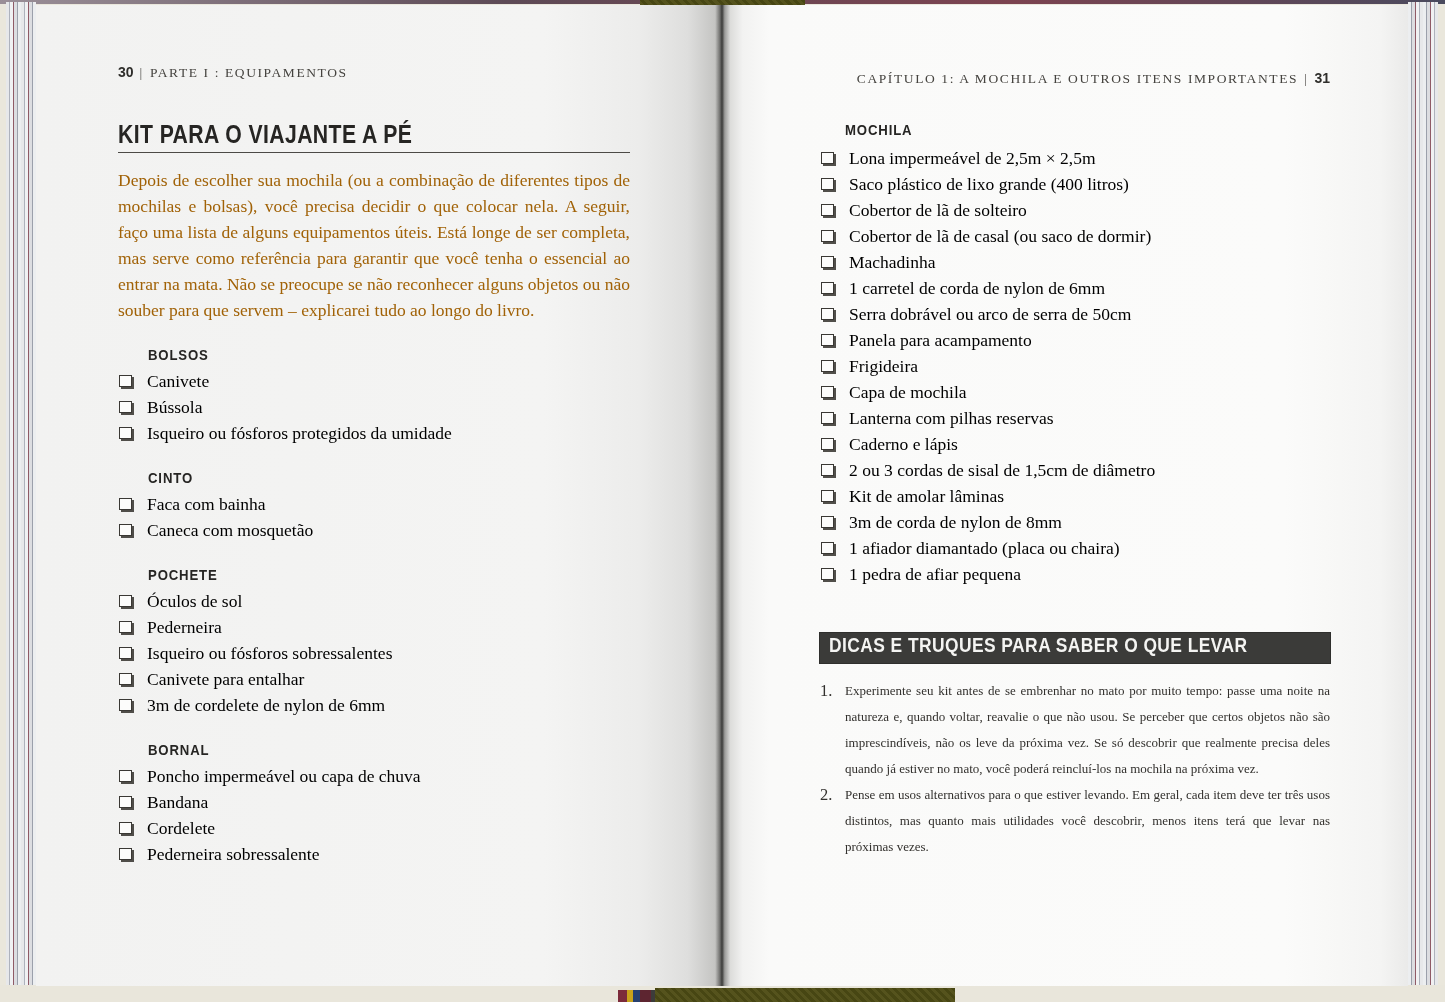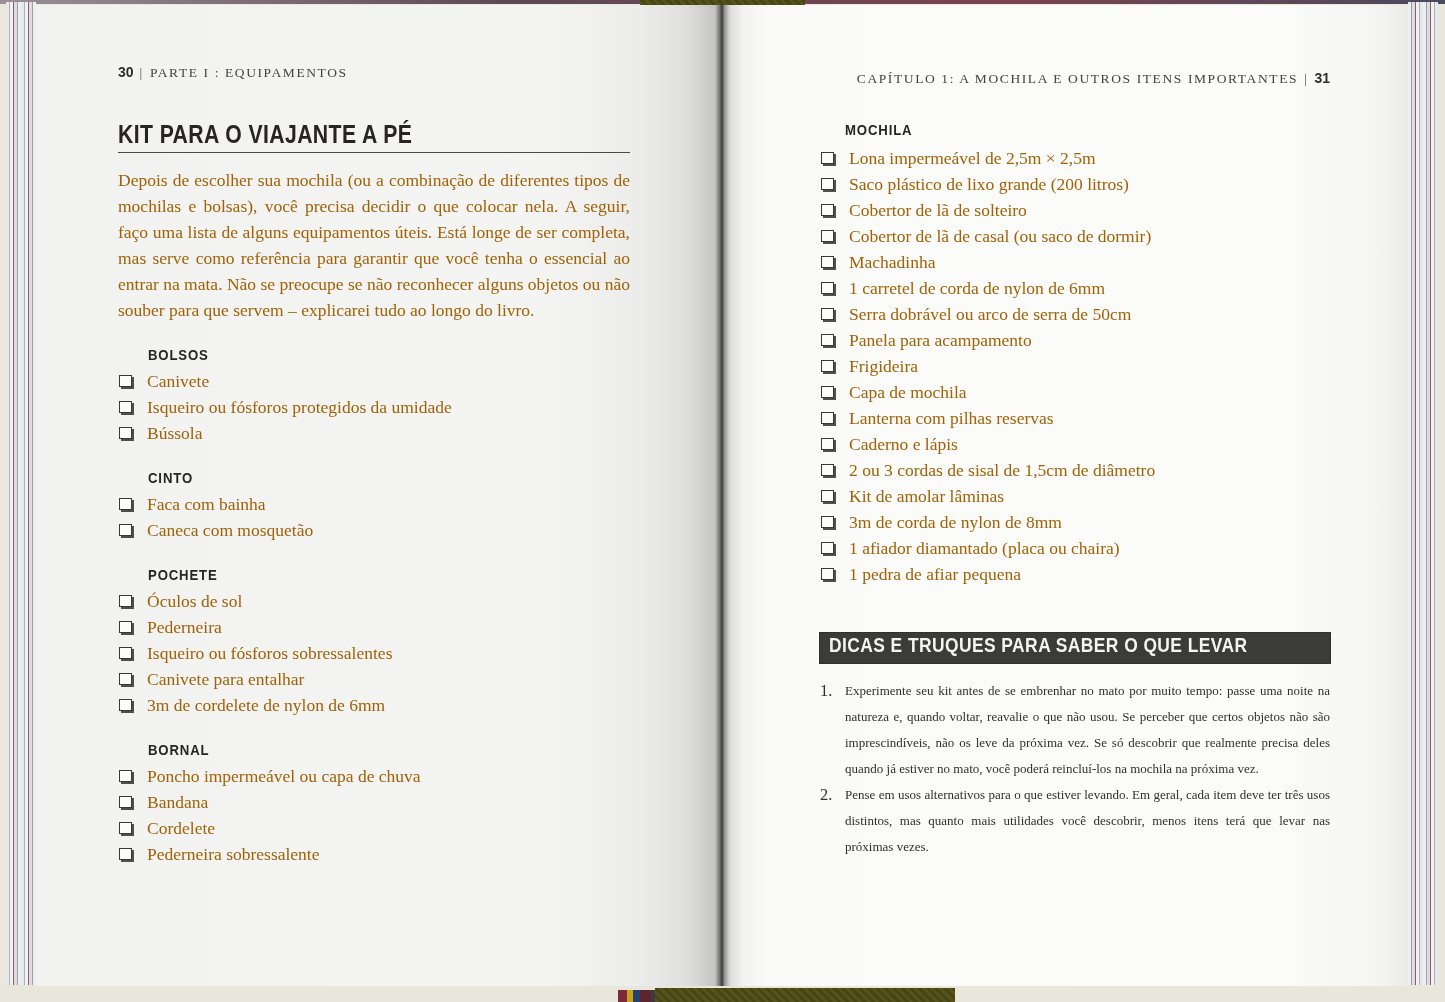--- a/index.html
+++ b/index.html
@@ -37,21 +37,21 @@
   
   .col-left{position:absolute;left:118px;top:40px;width:512px;}
   .col-right{position:absolute;left:820px;top:46px;width:510px;}
 
   .title-block{margin-top:38px;padding-bottom:2px;border-bottom:1.6px solid #4c4a46;}
   .title-block .cond{font-size:26.5px;}
   .intro{margin:14px 0 0 0;font-size:17.5px;line-height:26px;text-align:justify;color:#a16207;}
 
   .sec-head{margin:23px 0 4px 30px;}
   .sec-head .cond{font-size:15.5px;letter-spacing:1px;transform:scaleX(0.85);}
-  .chk-row{display:flex;align-items:flex-start;line-height:26px;font-size:17.5px;color:#a16207;}
+  .chk-row{display:flex;align-items:flex-start;line-height:26px;font-size:17.5px;color:#000000;}
   .cbx{flex:none;width:11px;height:10px;border:1.6px solid #3a3834;
        box-shadow:2px 2px 0 rgba(50,48,44,.85);background:#fcfcfb;margin:7px 15px 0 1px;}
 
   .mochila-head{margin:34px 0 6px 25px;}
   .mochila-head .cond{font-size:15.5px;letter-spacing:1px;transform:scaleX(0.85);}
   .col-right .runhead{display:block;text-align:right;}
 
   .banner{margin-top:46px;height:30px;background:#3b3b39;outline:1px solid #2f2f2d;
           display:flex;align-items:flex-start;padding-left:9px;box-sizing:border-box;}
   .banner .cond{color:#f4f4f2;font-size:20.5px;transform:scaleX(0.85);letter-spacing:.5px;}
@@ -90,25 +90,25 @@
     <p class="intro">Depois de escolher sua mochila (ou a combinação de diferentes tipos de mochilas e bolsas), você precisa decidir o que colocar nela. A seguir, faço uma lista de alguns equipamentos úteis. Está longe de ser completa, mas serve como referência para garantir que você tenha o essencial ao entrar na mata. Não se preocupe se não reconhecer alguns objetos ou não souber para que servem – explicarei tudo ao longo do livro.</p>
 
     <div id="left-sections">
         <div class="sec-head"><span class="cond">BOLSOS</span></div>
         <div class="chk-row">
           <span class="cbx"></span>
           <span>Canivete</span>
         </div>
         <div class="chk-row">
           <span class="cbx"></span>
+          <span>Bússola</span>
+        </div>
+        <div class="chk-row">
+          <span class="cbx"></span>
           <span>Isqueiro ou fósforos protegidos da umidade</span>
-        </div>
-        <div class="chk-row">
-          <span class="cbx"></span>
-          <span>Bússola</span>
         </div>
         <div class="sec-head"><span class="cond">CINTO</span></div>
         <div class="chk-row">
           <span class="cbx"></span>
           <span>Faca com bainha</span>
         </div>
         <div class="chk-row">
           <span class="cbx"></span>
           <span>Caneca com mosquetão</span>
         </div>
@@ -161,21 +161,21 @@
     <div class="mochila-head">
       <span class="cond">MOCHILA</span>
     </div>
     <div id="mochila-list">
         <div class="chk-row">
           <span class="cbx"></span>
           <span>Lona impermeável de 2,5m × 2,5m</span>
         </div>
         <div class="chk-row">
           <span class="cbx"></span>
-          <span>Saco plástico de lixo grande (200 litros)</span>
+          <span>Saco plástico de lixo grande (400 litros)</span>
         </div>
         <div class="chk-row">
           <span class="cbx"></span>
           <span>Cobertor de lã de solteiro</span>
         </div>
         <div class="chk-row">
           <span class="cbx"></span>
           <span>Cobertor de lã de casal (ou saco de dormir)</span>
         </div>
         <div class="chk-row">

